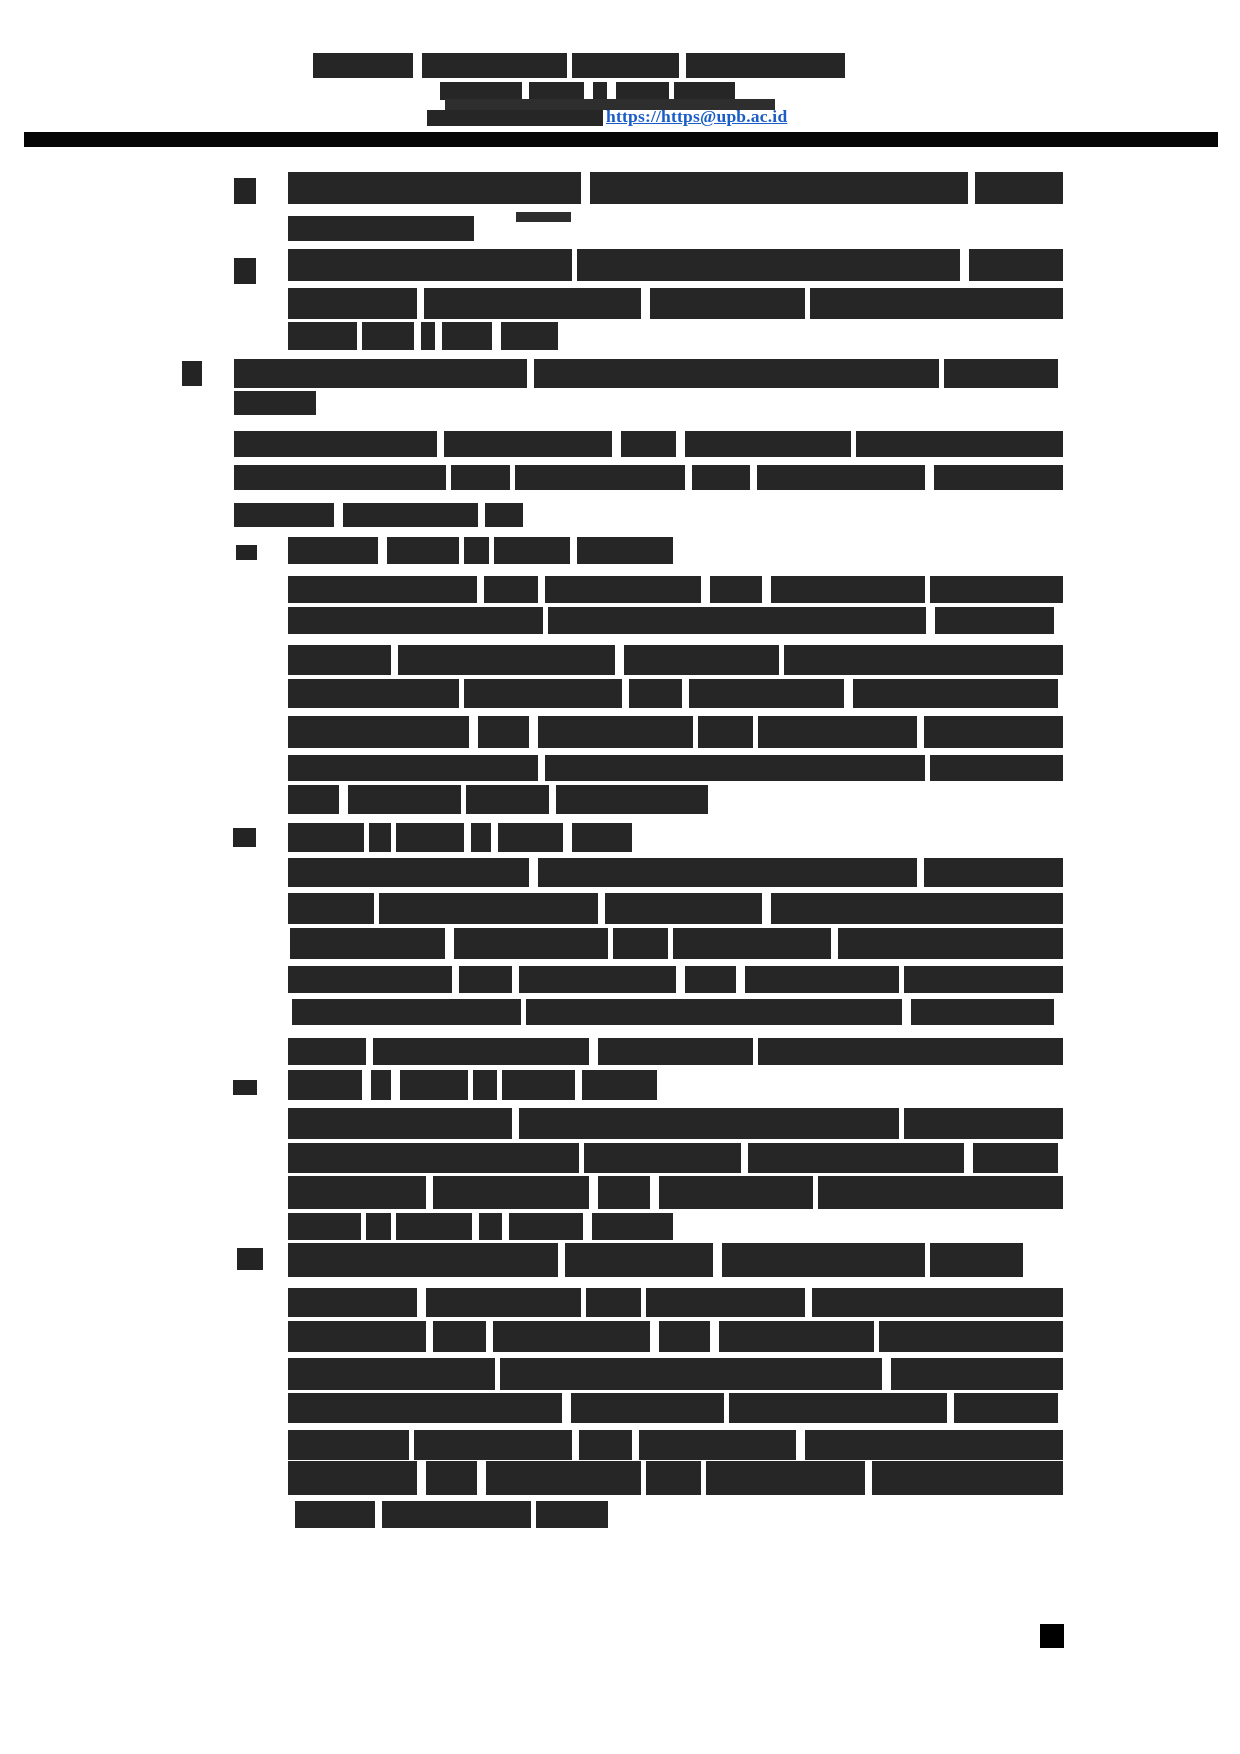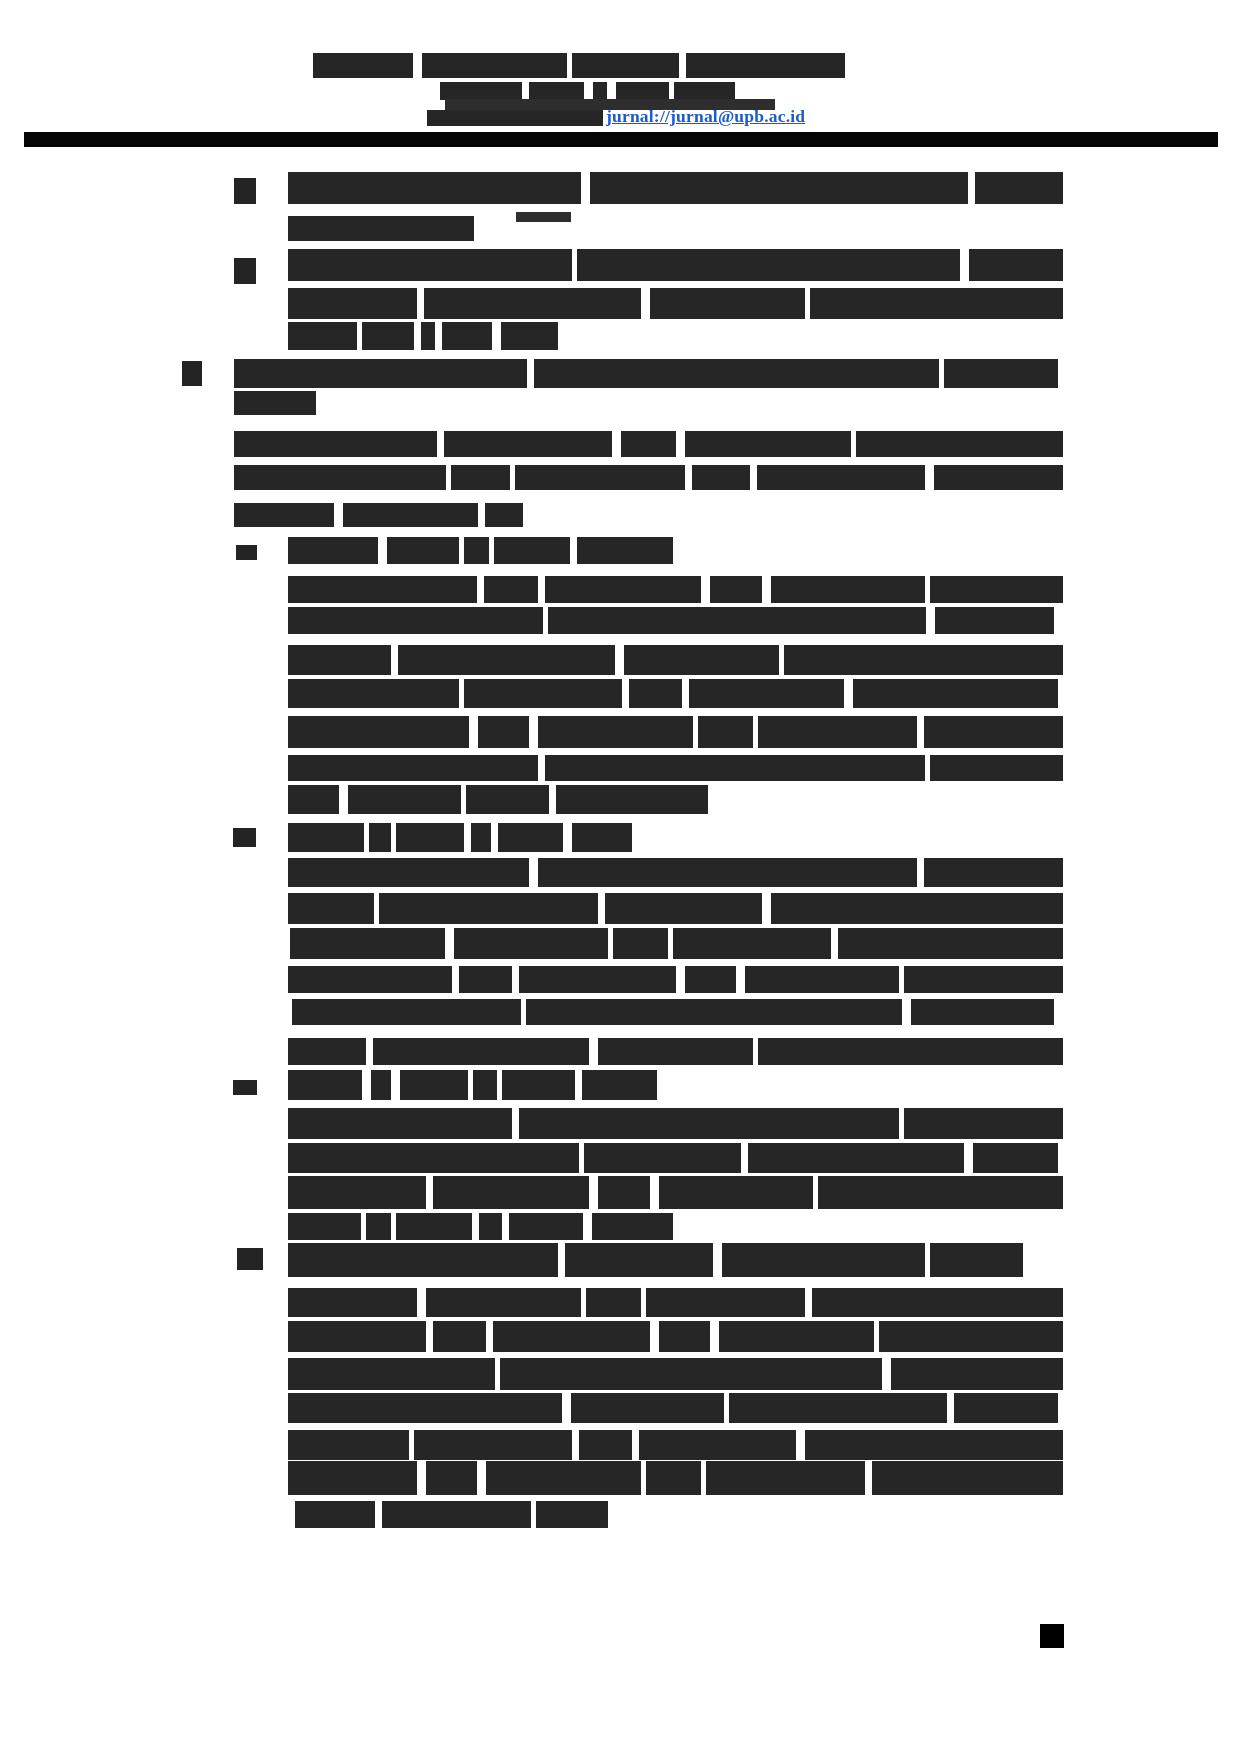--- a/index.html
+++ b/index.html
@@ -42,21 +42,21 @@
         </div>
         <div class="red line" style="left: 440px; top: 82px; width: 295px; height: 18px;">
           <span class="gap" style="left: 144px; width: 9px;"></span>
           <span class="gap" style="left: 229px; width: 5px;"></span>
           <span class="gap" style="left: 82px; width: 7px;"></span>
           <span class="gap" style="left: 167px; width: 9px;"></span>
         </div>
         <div class="red fragment" style="left: 445px; top: 99px; width: 330px; height: 11px;"></div>
         <div class="red line" style="left: 427px; top: 110px; width: 176px; height: 16px;"></div>
       </div>
-    <a class="site-link" href="#" style="left: 606px; top: 106px; color: rgb(26, 92, 200);">jurnal://jurnal@upb.ac.id</a>
+    <a class="site-link" href="#" style="left: 606px; top: 106px; color: rgb(26, 92, 200);">https://https@upb.ac.id</a>
   </div>
 
   <div class="rule" style="left: 24px; top: 132px; width: 1194px; height: 15px; background: rgb(5, 5, 5);"></div>
 
   <div class="abs">
     <div>
         <div class="red marker" style="left: 234px; top: 178px; width: 22px; height: 26px;"></div>
         <div class="red line" style="left: 288px; top: 172px; width: 775px; height: 32px;">
           <span class="gap" style="left: 680px; width: 7px;"></span>
           <span class="gap" style="left: 293px; width: 9px;"></span>

